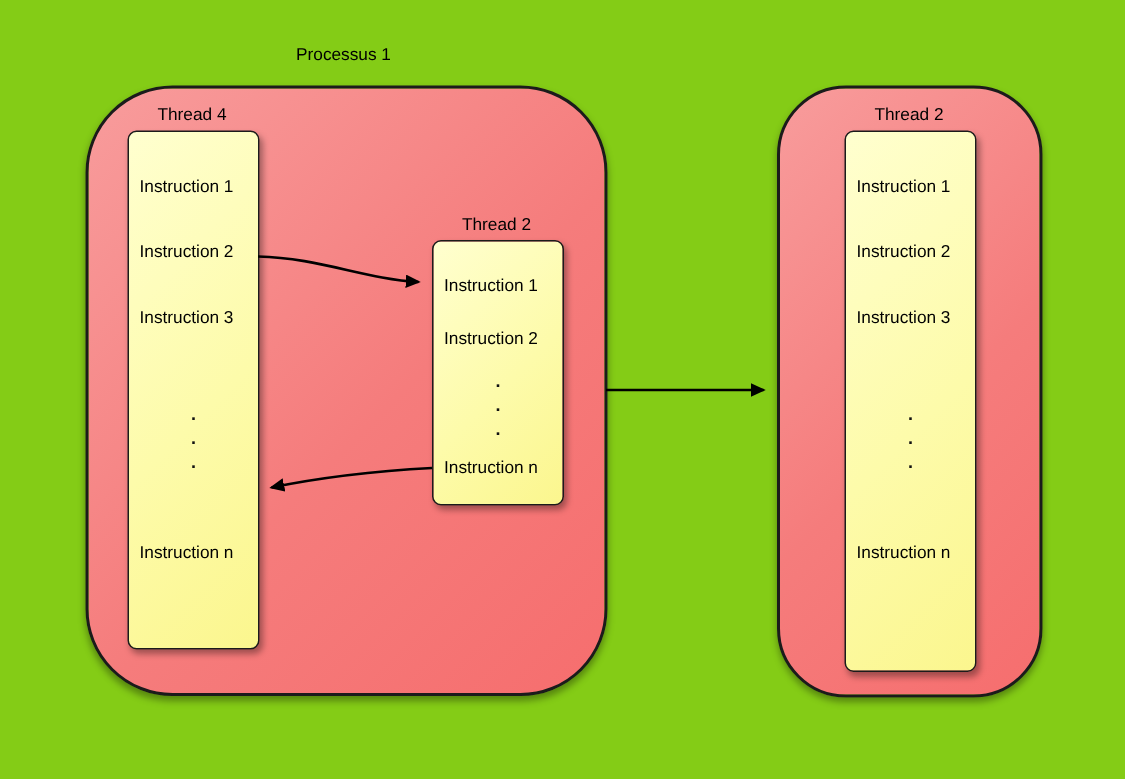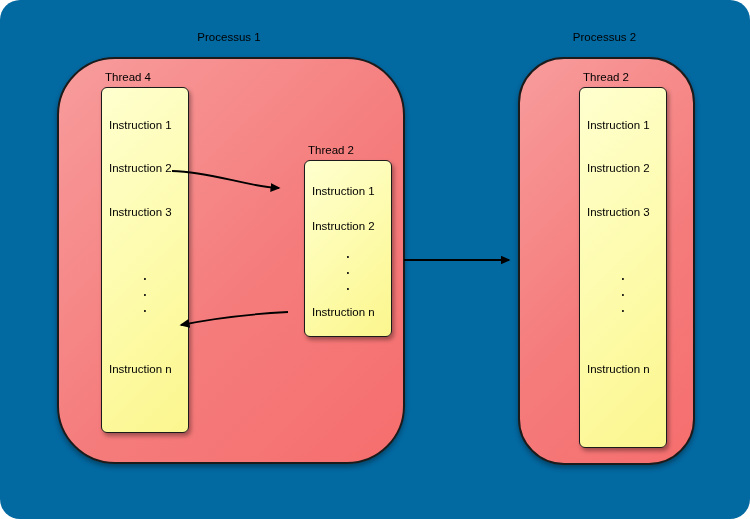--- a/index.html
+++ b/index.html
@@ -5,23 +5,22 @@
   html, body {
     margin: 0;
     padding: 0;
     background: #ffffff;
     font-family: "Liberation Sans", sans-serif;
   }
   .stage {
     position: relative;
     width: 750px;
     height: 519px;
-    background: #0369a1;
+    background: #84cc16;
     overflow: hidden;
-    border-radius: 20px;
   }
   .proc-label, .thread-label {
     position: absolute;
     font-size: 11.5px;
     color: #000000;
     text-align: center;
     white-space: nowrap;
   }
   .process {
     position: absolute;
@@ -38,21 +37,20 @@
     left: 518px; top: 57px;
     width: 173px; height: 404px;
     border-radius: 46px;
   }
   .thread-box {
     position: absolute;
     border: 1.8px solid #1b1b1b;
     border-radius: 6px;
     background: linear-gradient(135deg, #ffffcf 0%, #fdfbaa 55%, #fbf68e 100%);
     box-shadow: 2px 3px 4px rgba(0,0,0,0.35);
-    margin-left: 16px;
   }
   .thread-box.t1 { left: 85px;  top: 87px;  width: 86px; height: 344px; }
   .thread-box.t2 { left: 288px; top: 160px; width: 86px; height: 175px; }
   .thread-box.t3 { left: 563px; top: 87px;  width: 86px; height: 359px; }
 
   .instr {
     position: absolute;
     left: 7px;
     font-size: 11.5px;
     color: #000000;
@@ -76,21 +74,20 @@
     width: 750px; height: 519px;
     pointer-events: none;
   }
 </style>
 </head>
 <body>
 
 <div class="stage">
 
   <div class="proc-label" style="left:57px; top:31px; width:344px;">Processus 1</div>
-  <div class="proc-label" style="left:518px; top:31px; width:173px;">Processus 2</div>
 
   <div class="process p1"></div>
 
   <div class="process p2"></div>
 
   <div class="thread-label" style="left:85px; top:71px; width:86px;">Thread 4</div>
   <div class="thread-label" style="left:288px; top:144px; width:86px;">Thread 2</div>
   <div class="thread-label" style="left:563px; top:71px; width:86px;">Thread 2</div>
 
   <div class="thread-box t1">

